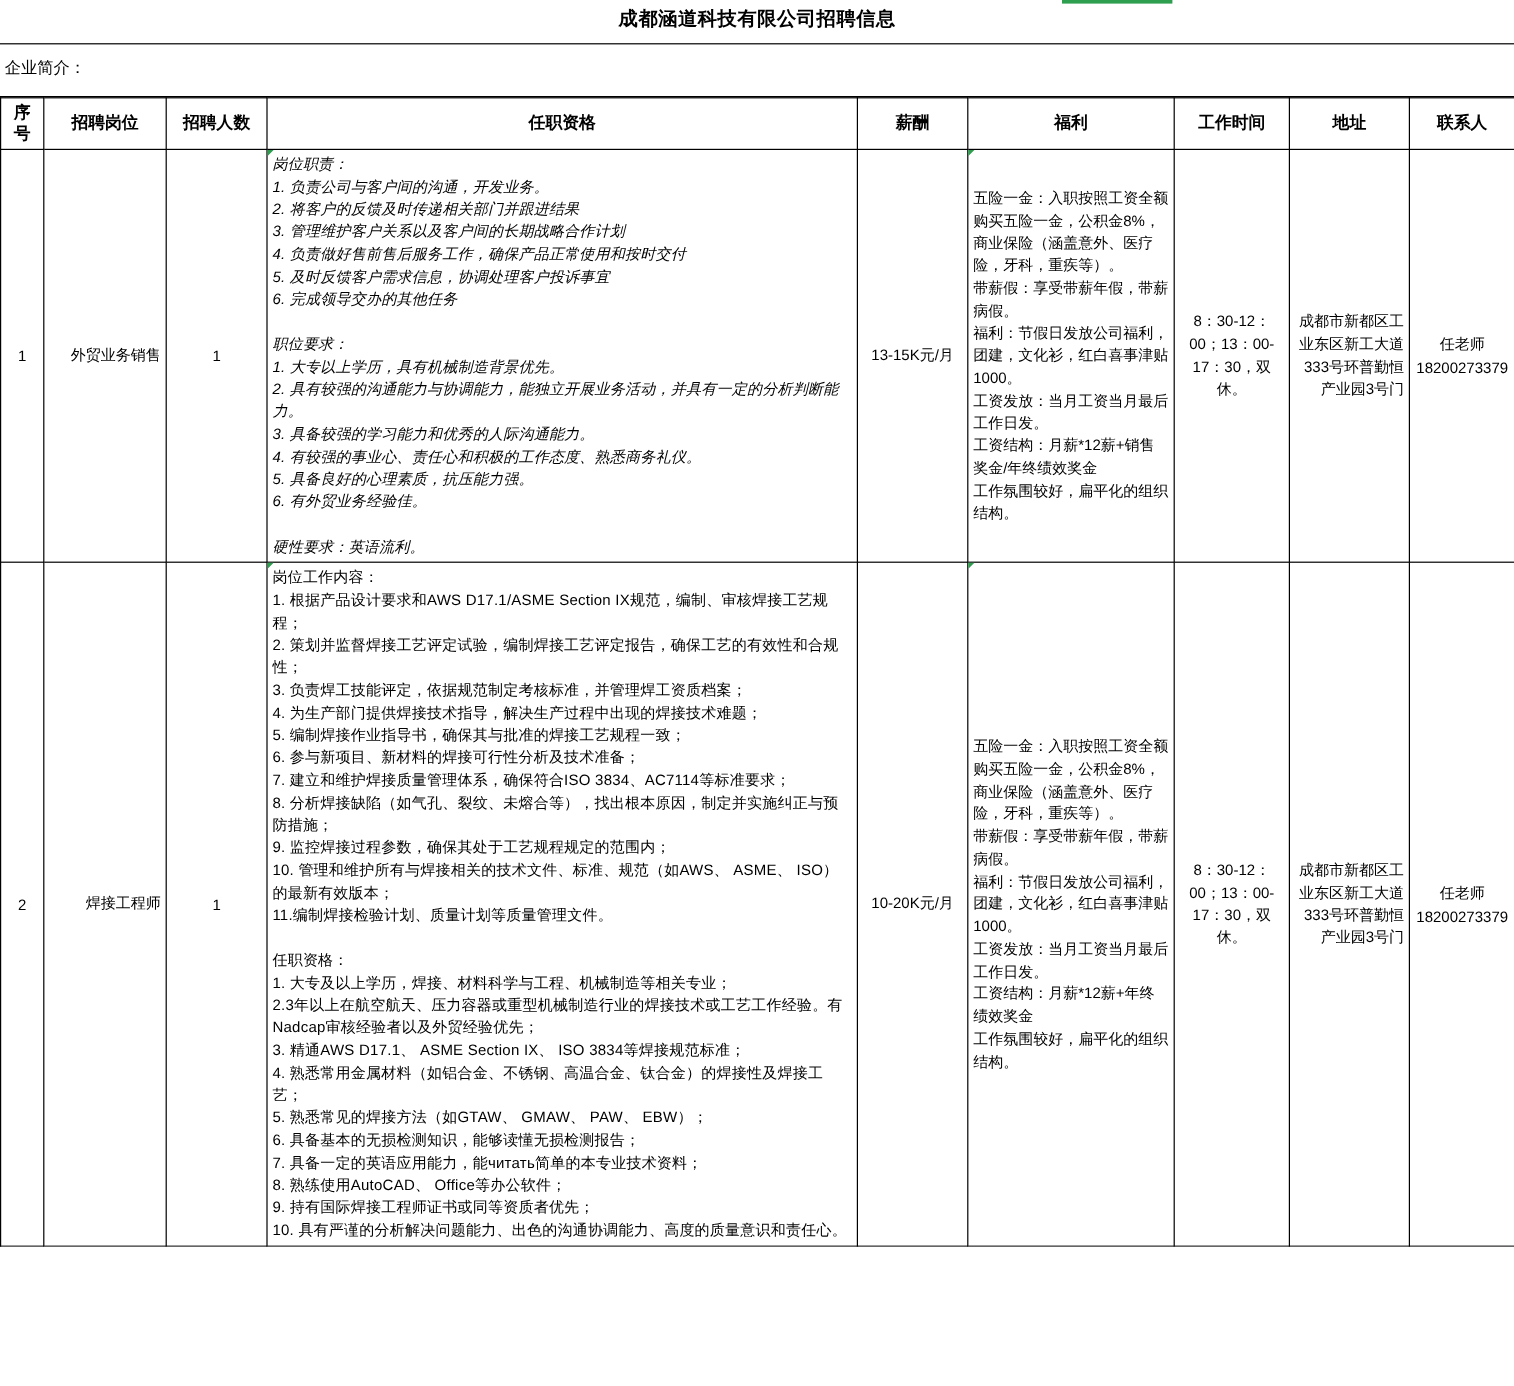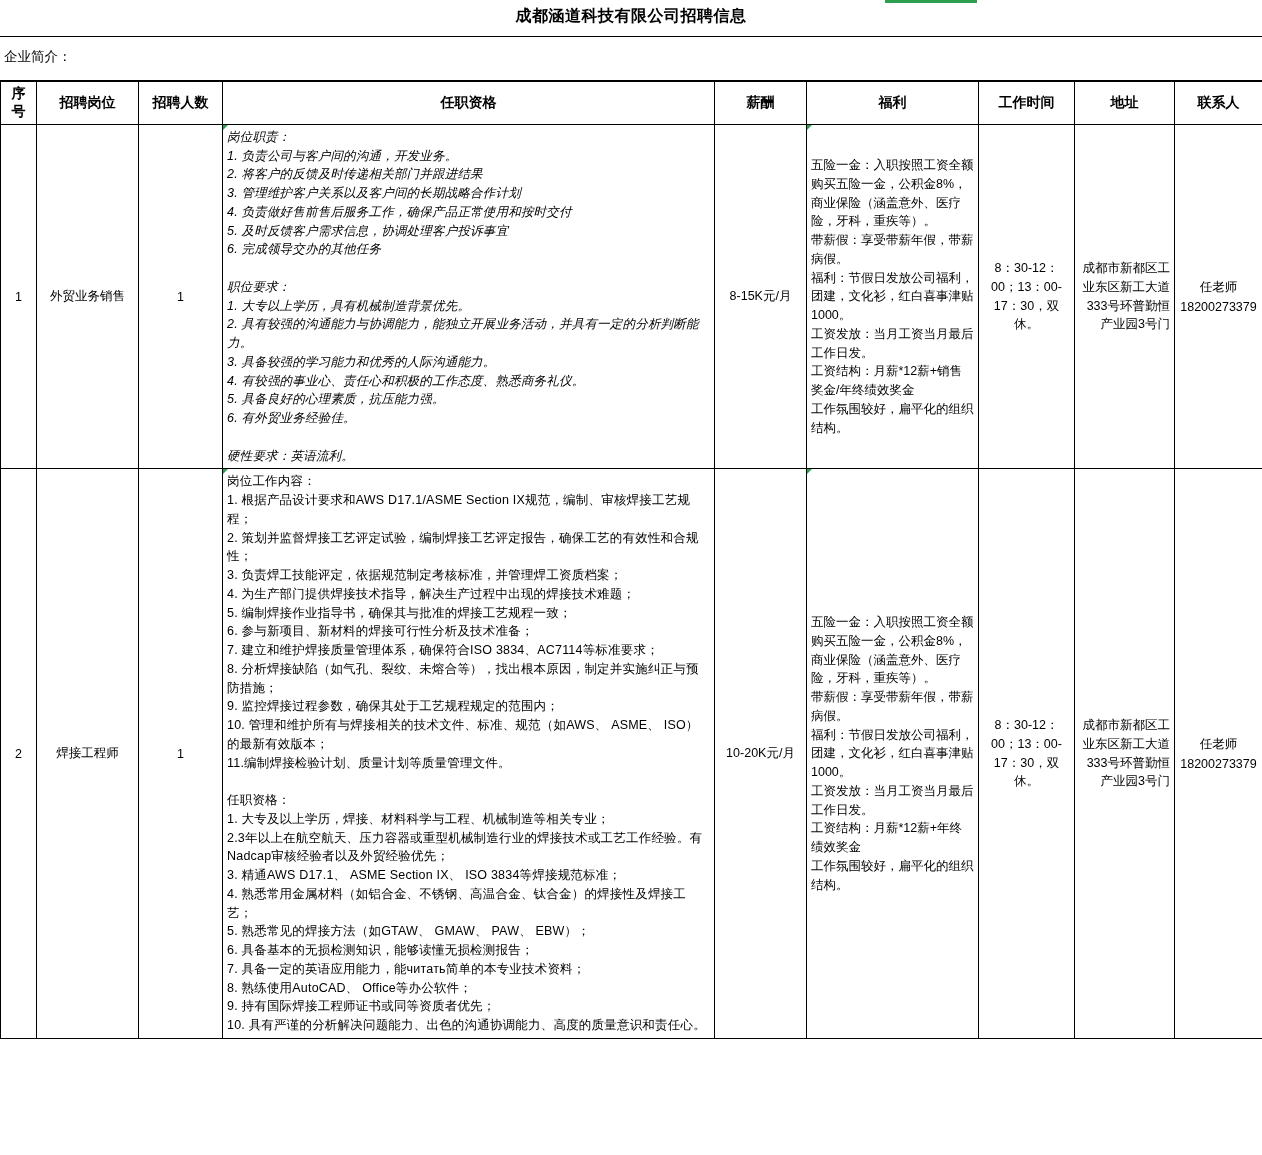--- a/index.html
+++ b/index.html
@@ -108,21 +108,21 @@
     white-space: pre-wrap;
     line-height: 1.5;
     font-size: 12px;
   }
   td.contact {
     text-align: center;
     white-space: pre-wrap;
     line-height: 1.6;
     font-size: 12px;
   }
-  td.post { text-align: center; font-size: 12.5px; }
+  td.post { text-align: right; font-size: 12.5px; }
   td.salary { text-align: center; font-size: 12px; }
 
   .cell-marker {
     position: relative;
   }
   .cell-marker::before {
     content: "";
     position: absolute;
     top: 0;
     left: 0;
@@ -187,21 +187,21 @@
 
 职位要求：
 1. 大专以上学历，具有机械制造背景优先。
 2. 具有较强的沟通能力与协调能力，能独立开展业务活动，并具有一定的分析判断能力。
 3. 具备较强的学习能力和优秀的人际沟通能力。
 4. 有较强的事业心、责任心和积极的工作态度、熟悉商务礼仪。
 5. 具备良好的心理素质，抗压能力强。
 6. 有外贸业务经验佳。
 
 硬性要求：英语流利。</td>
-        <td class="salary">8-15K元/月</td>
+        <td class="salary">13-15K元/月</td>
         <td class="welfare cell-marker">五险一金：入职按照工资全额购买五险一金，公积金8%，商业保险（涵盖意外、医疗险，牙科，重疾等）。
 带薪假：享受带薪年假，带薪病假。
 福利：节假日发放公司福利，团建，文化衫，红白喜事津贴1000。
 工资发放：当月工资当月最后工作日发。
 工资结构：月薪*12薪+销售奖金/年终绩效奖金
 工作氛围较好，扁平化的组织结构。</td>
         <td class="time">8：30-12：00；13：00-17：30，双休。</td>
         <td class="addr">成都市新都区工业东区新工大道333号环普勤恒产业园3号门</td>
         <td class="contact">任老师
 18200273379</td>

